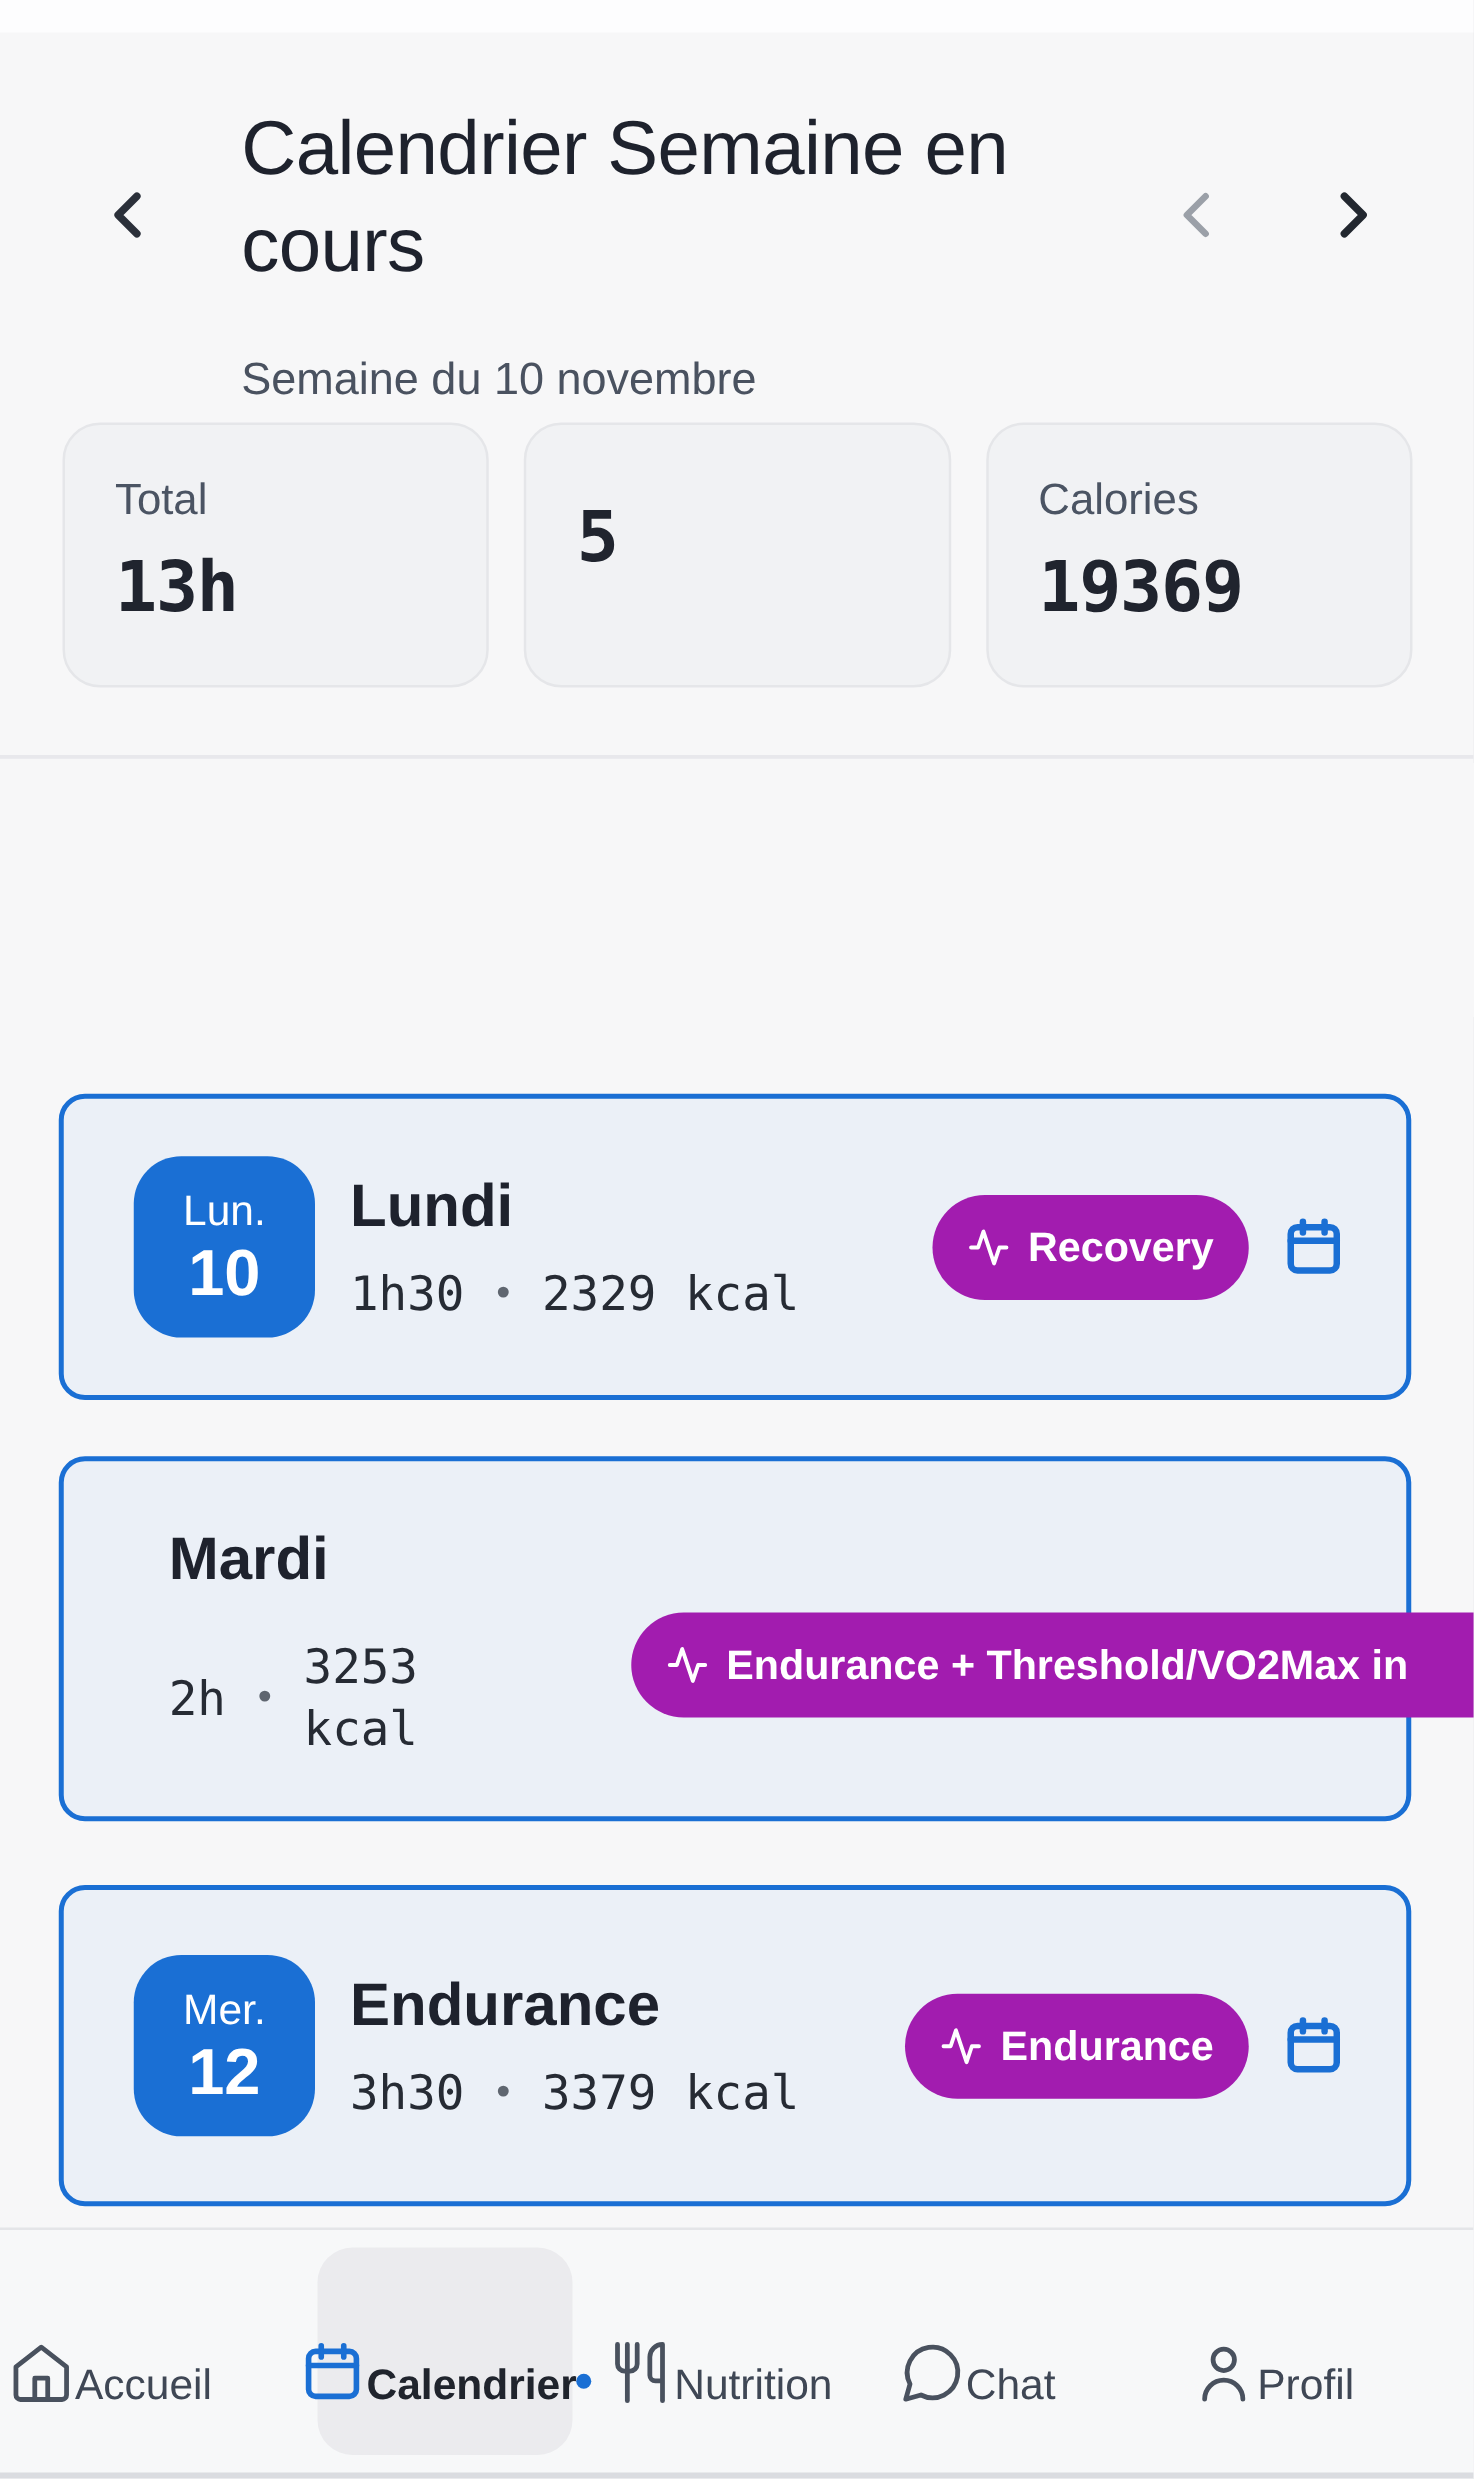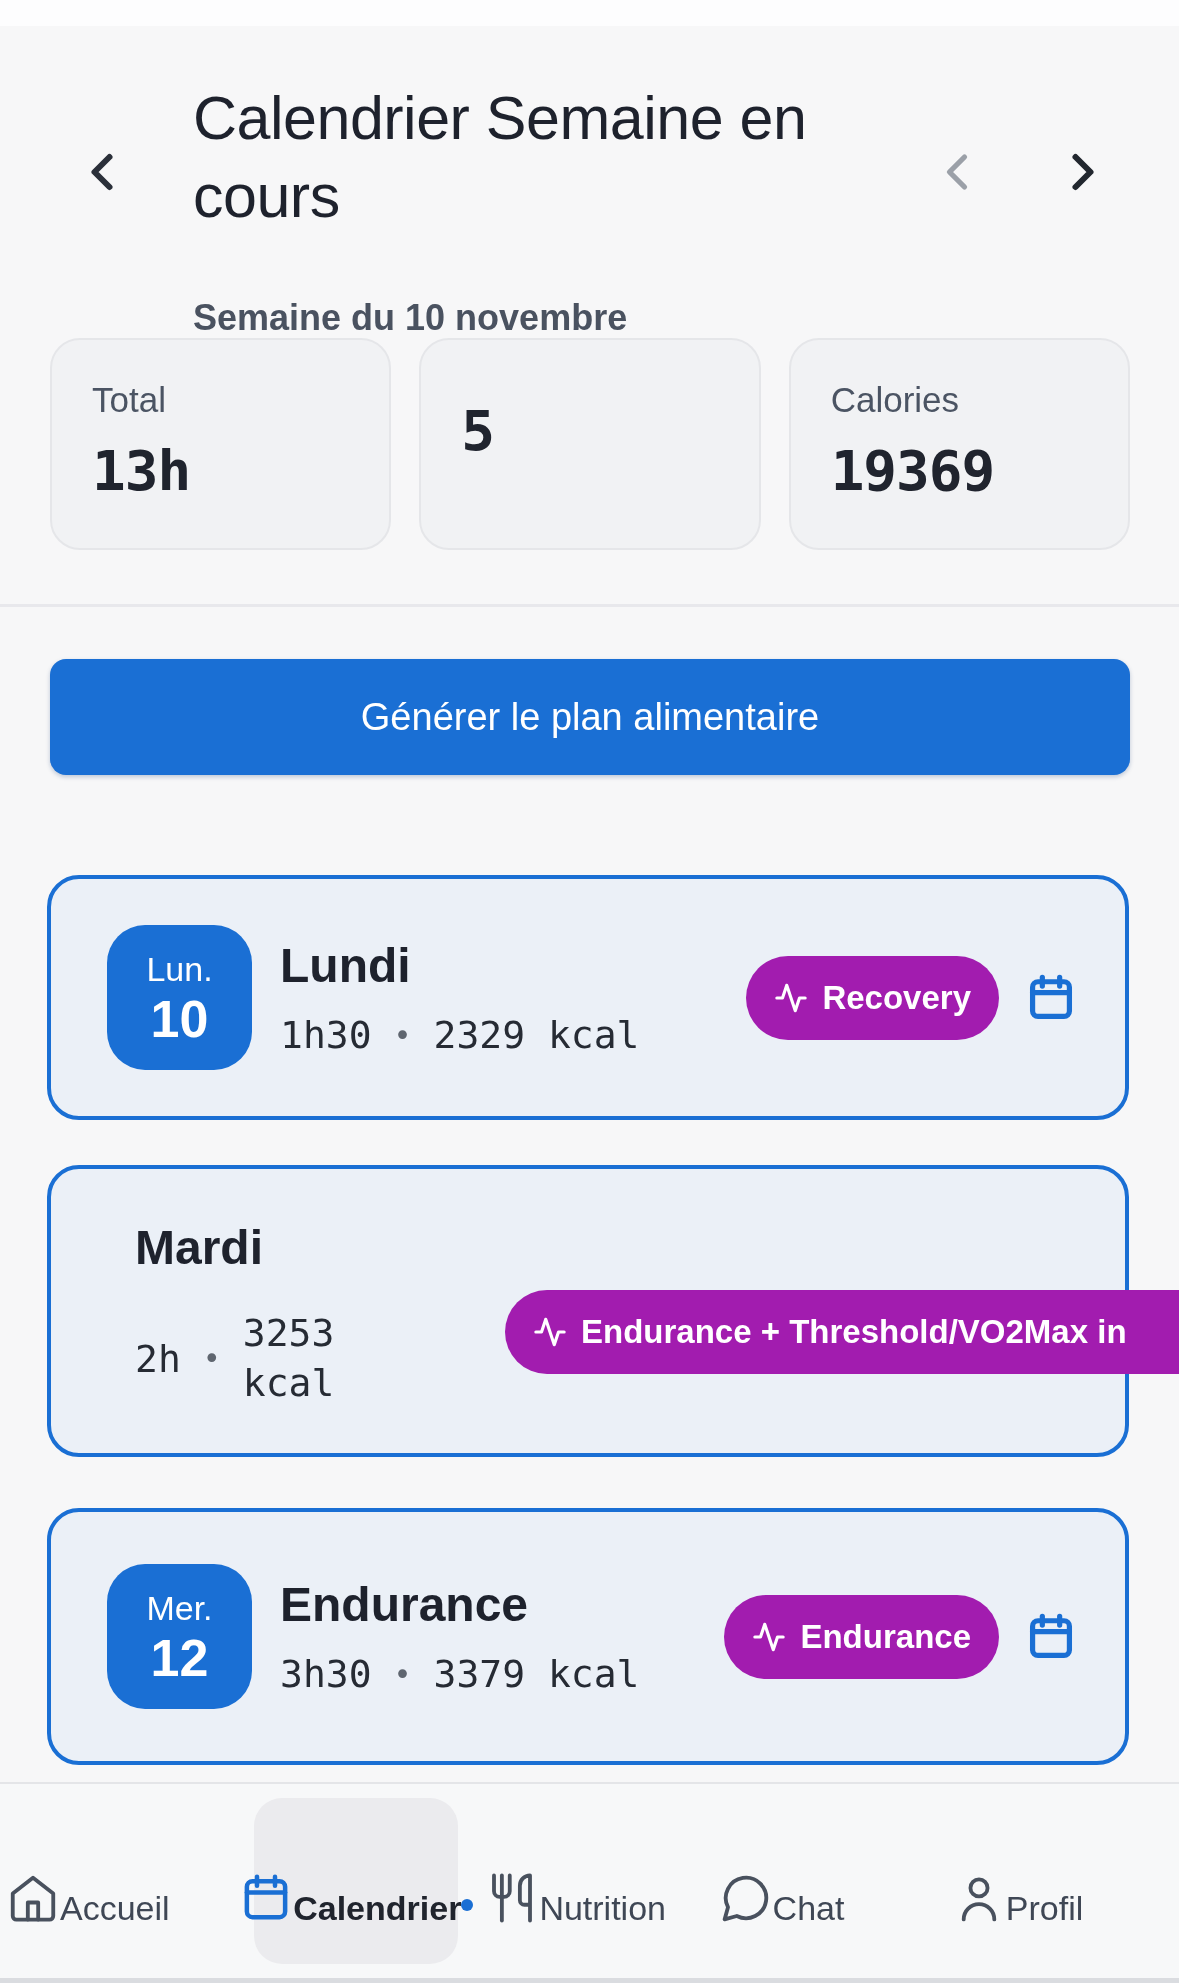--- a/index.html
+++ b/index.html
@@ -5,41 +5,41 @@
   html,body{margin:0;padding:0;background:#e9eaec;}
   .screen{
     position:relative;width:1179px;height:1983px;overflow:hidden;
     background:#f7f7f8;font-family:"Liberation Sans",sans-serif;color:#1e222d;
   }
   .status-strip{position:absolute;top:0;left:0;right:0;height:26px;background:#fdfdfe;}
 
   
   .back-btn{position:absolute;left:72px;top:142px;width:60px;height:60px;background:none;border:none;padding:0;color:#2b303a;cursor:pointer;}
   .title{position:absolute;left:193px;top:38px;width:760px;font-size:61px;font-weight:normal;line-height:1.28;letter-spacing:-.5px;color:#1e222d;}
-  .subtitle{position:absolute;left:193px;top:261px;font-size:36px;color:#4a5260;font-weight:bold;}
+  .subtitle{position:absolute;left:193px;top:246px;font-size:36px;color:#4a5260;}
   .week-nav{position:absolute;top:142px;right:66px;display:flex;gap:66px;}
   .week-nav button{width:60px;height:60px;background:none;border:none;padding:0;cursor:pointer;}
   .chev-prev{color:#9ba0a8;}
   .chev-next{color:#22272f;}
 
   
   .stats{position:absolute;top:338px;left:50px;width:1080px;display:flex;gap:28px;}
   .stat-card{flex:1;height:212px;background:#f1f2f4;border:2px solid #e5e6e9;border-radius:30px;box-sizing:border-box;padding:40px 0 0 40px;}
   .stat-label{font-size:35px;color:#4b5463;}
   .stat-value{margin-top:18px;font-family:"DejaVu Sans Mono",monospace;font-weight:bold;font-size:56px;color:#20242e;letter-spacing:-1px;}
 
   .divider{position:absolute;top:604px;left:0;width:100%;height:3px;background:#e8e8ec;}
 
   .generate-btn{position:absolute;top:659px;left:50px;width:1080px;height:116px;
     background:#1a6fd4;border:none;border-radius:16px;color:#ffffff;font-size:38px;font-weight:500;
     font-family:"Liberation Sans",sans-serif;cursor:pointer;box-shadow:0 2px 4px rgba(20,60,120,.25);}
 
   
   .days{position:absolute;top:875px;left:47px;width:1082px;}
-  .day-card{position:relative;box-sizing:border-box;background:#ebf0f7;border:4px solid #1a6fd4;border-radius:32px;
+  .day-card{position:relative;box-sizing:border-box;background:#ebf0f7;border:4px solid #1a6fd4;border-radius:21px;
     display:flex;align-items:center;padding:0 48px 0 56px;}
   .day-card.h-lun{height:245px;}
   .day-card.h-mar{height:292px;margin-top:45px;}
   .day-card.h-mer{height:257px;margin-top:51px;}
   .date-chip{flex-shrink:0;width:145px;height:145px;background:#1a6fd4;border-radius:38px;color:#fff;
     display:flex;flex-direction:column;align-items:center;justify-content:center;gap:4px;}
   .chip-abbr{font-size:34px;}
   .chip-num{font-size:52px;font-weight:bold;line-height:1;}
   .day-info{margin-left:28px;flex:1;min-width:0;}
   .day-name{font-size:48px;font-weight:bold;color:#1e222d;margin-bottom:20px;}
@@ -112,21 +112,20 @@
       <div class="stat-value">5</div>
     </div>
     <div class="stat-card">
       <div class="stat-label">Calories</div>
       <div class="stat-value">19369</div>
     </div>
   </div>
 
   <div class="divider"></div>
 
-  <button class="generate-btn">Générer le plan alimentaire</button>
 
   <div class="days">
 
     <div class="day-card h-lun">
       <div class="date-chip">
         <span class="chip-abbr">Lun.</span>
         <span class="chip-num">10</span>
       </div>
       <div class="day-info">
         <div class="day-name">Lundi</div>

